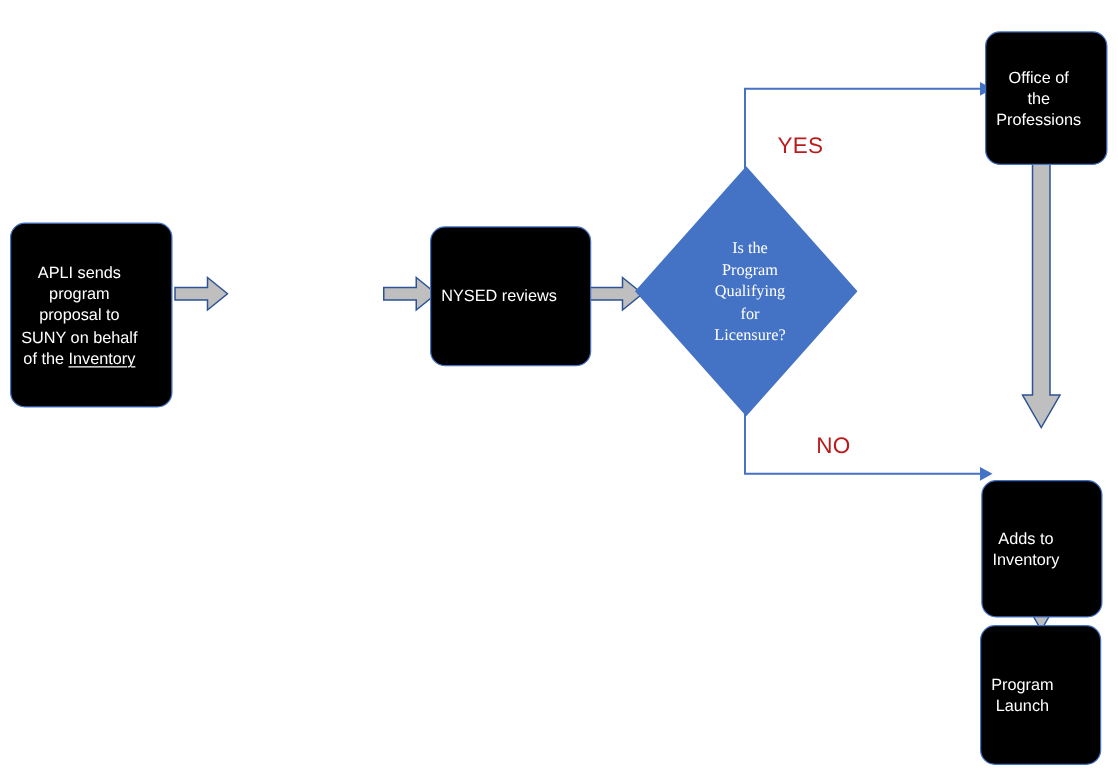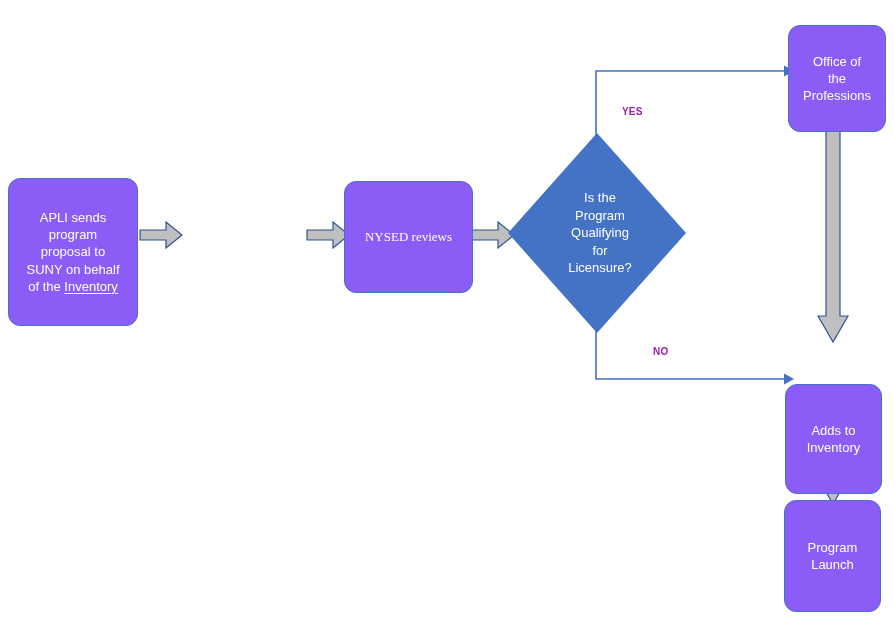--- a/index.html
+++ b/index.html
@@ -14,27 +14,26 @@
     position: relative;
     width: 894px;
     height: 621px;
     background: #ffffff;
     overflow: hidden;
   }
   
   .node {
     position: absolute;
     box-sizing: border-box;
-    background: #8b5cf6;
+    background: #000000;
     border: 1px solid #4472C4;
     border-radius: 12px;
     color: #ffffff;
     display: flex;
     align-items: center;
-    justify-content: center;
     text-align: center;
     line-height: 1.33;
     font-size: 13px;
     z-index: 3;
     box-shadow: 0 0 0 0 rgba(0,0,0,0);
   }
   .node .label {
     display: block;
     padding: 0 8px;
     white-space: pre-line;
@@ -42,20 +41,21 @@
   .ul {
     text-decoration: underline;
     text-decoration-thickness: 1px;
     text-underline-offset: 2px;
   }
 
   
   .diamond-wrap {
     position: absolute;
     z-index: 3;
+    font-family: Liberation Serif, serif;
   }
   .diamond-wrap svg {
     position: absolute;
     left: 0;
     top: 0;
     display: block;
   }
   .diamond-text {
     position: absolute;
     left: 0;
@@ -84,23 +84,23 @@
   
   .elbow {
     position: absolute;
     z-index: 2;
   }
   .elbow svg { display: block; overflow: visible; }
 
   
   .branch-label {
     position: absolute;
-    font-size: 10px;
-    font-weight: bold;
-    color: #a21caf;
+    font-size: 18px;
+    font-weight: normal;
+    color: #b91c1c;
     letter-spacing: 0.2px;
     z-index: 4;
   }
 </style>
 </head>
 <body>
 
 <div id="canvas">
 
   <div class="elbow" style="left:588px; top:60px; width:208px; height:180px;">
@@ -152,21 +152,21 @@
 
   <div class="node" style="left:8px; top:178px; width:130px; height:148px;">
     <span class="label">APLI sends
 program
 proposal to
 SUNY on behalf
 of the <span class="ul">Inventory</span></span>
   </div>
 
 
-  <div class="node" style="left:344px; top:181px; width:129px; height:112px;font-family:Liberation Serif, serif;">
+  <div class="node" style="left:344px; top:181px; width:129px; height:112px;">
     <span class="label">NYSED reviews</span>
   </div>
 
   <div class="diamond-wrap" style="left:508px; top:133px; width:178px; height:200px;">
     <svg width="178" height="200" viewBox="0 0 178 200">
       <polygon points="89,0 178,100 89,200 0,100" fill="#4472C4"></polygon>
     </svg>
     <div class="diamond-text"><span>Is the
 Program
 Qualifying

